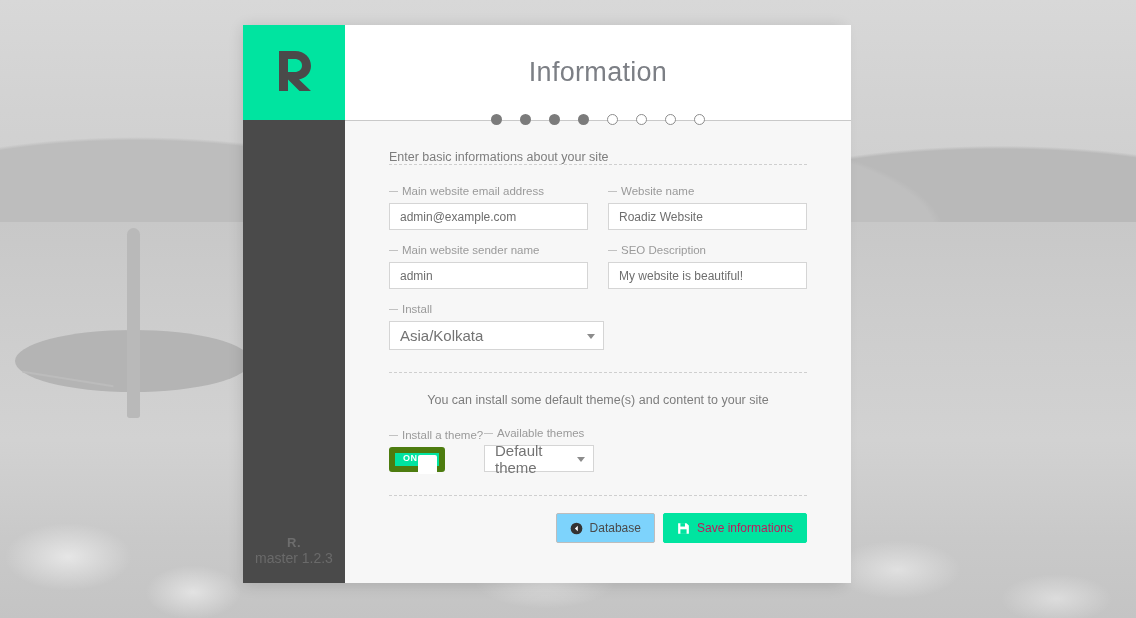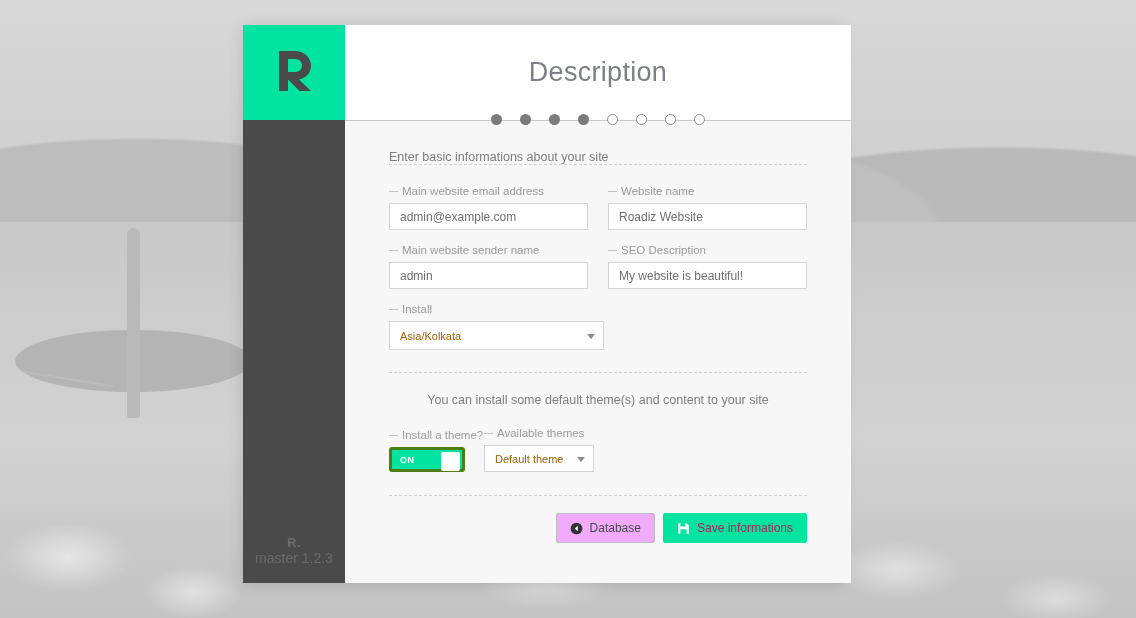--- a/index.html
+++ b/index.html
@@ -197,46 +197,45 @@
   }
 
   .select-wrap { position: relative; width: 100%; }
   .select-box {
     height: 29px;
     background: #ffffff;
     border: 1px solid #d5d5d5;
     display: flex;
     align-items: center;
     padding: 0 24px 0 10px;
-    font-size: 11px;
-    color: #a16207;
+    font-size: 15px;
+    color: #737373;
   }
   .caret {
     position: absolute;
     right: 9px; top: 50%;
     margin-top: -2px;
     width: 0; height: 0;
     border-left: 4px solid transparent;
     border-right: 4px solid transparent;
     border-top: 5px solid #8c8c8c;
   }
 
   
   #theme-section { margin-top: 22px; }
   #theme-row { display: flex; align-items: flex-end; }
   #toggle-field { width: 95px; }
   #theme-field { width: 110px; }
 
   #theme-toggle {
-    width: 76px; height: 25px;
+    width: 56px; height: 25px;
     background: #00e4a0;
-    border: 3px solid #4d7c0f;
+    border: 6px solid #4d7c0f;
     border-radius: 3px;
     display: flex;
-    align-items: center;
     position: relative;
     cursor: pointer;
   }
   #toggle-on-label {
     font-size: 9px;
     color: #ffffff;
     font-weight: bold;
     letter-spacing: .5px;
     margin-left: 8px;
   }
@@ -268,21 +267,21 @@
     gap: 7px;
     height: 30px;
     padding: 0 13px;
     font-size: 12px;
     font-family: "Liberation Sans", sans-serif;
     cursor: pointer;
     border-radius: 2px;
     white-space: nowrap;
   }
   .btn.secondary {
-    background: #f0abfc;
+    background: #7dd3fc;
     border: 1px solid #bdbdbd;
     color: #4a4a4a;
     margin-left: 48px;
   }
   .btn.primary {
     background: #00e4a0;
     border: 1px solid #00e4a0;
     color: #be185d;
   }
   .btn svg { display: block; }
@@ -316,21 +315,21 @@
     </div>
     <div id="sidebar-footer">
       <div id="sidebar-mark">R.</div>
       <div id="sidebar-version">master 1.2.3</div>
     </div>
   </div>
 
   <div id="content">
 
     <div id="header">
-      <h1 id="page-title">Description</h1>
+      <h1 id="page-title">Information</h1>
     </div>
 
     <div id="steps-rail">
       <div id="steps-line"></div>
       <div id="steps">
         <span class="step-dot done"></span>
         <span class="step-dot done"></span>
         <span class="step-dot done"></span>
         <span class="step-dot done"></span>
         <span class="step-dot todo"></span>

